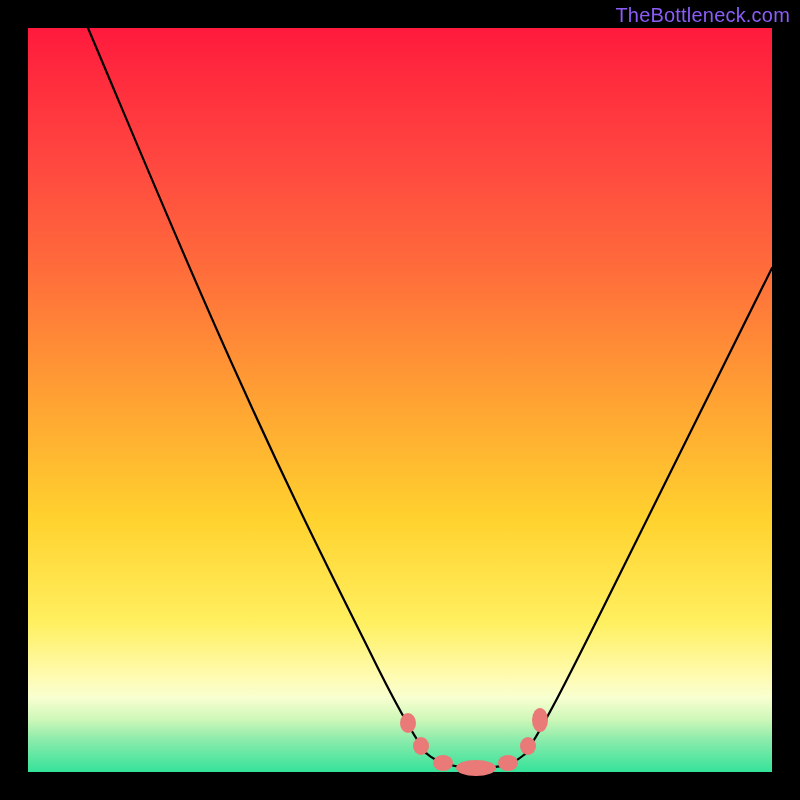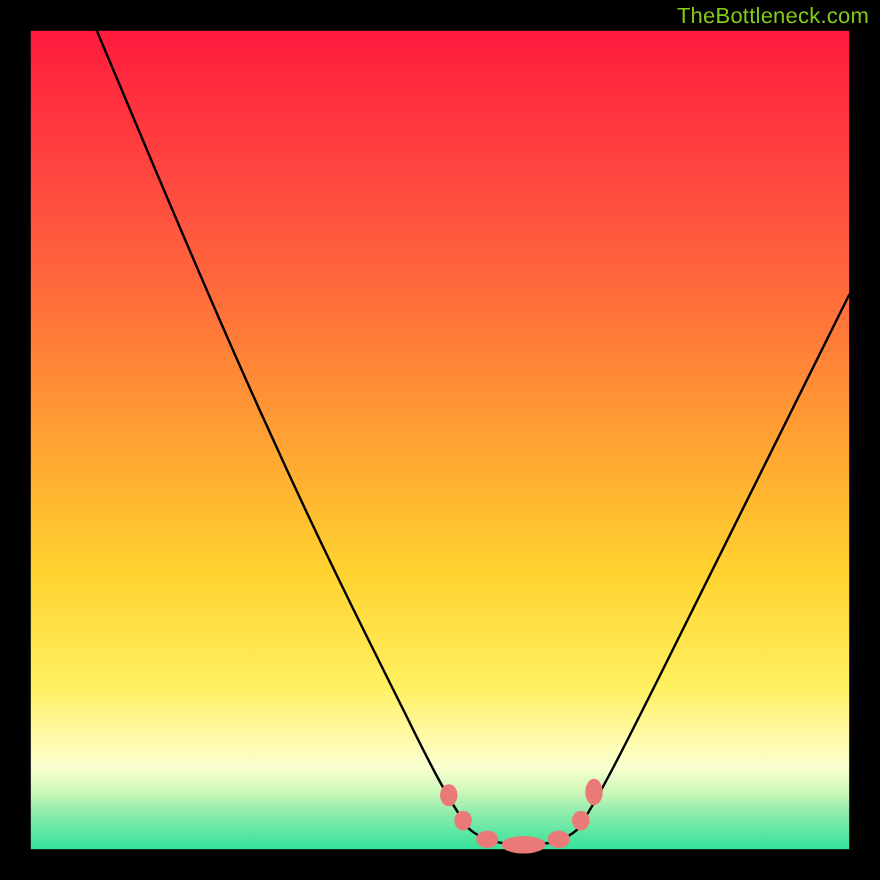--- a/index.html
+++ b/index.html
@@ -39,21 +39,21 @@
       #f8ffd0 90%,
       #cdf7b8 93%,
       #8fecac 95.5%,
       #35e29a 100%
     );
   }
   .watermark {
     position: absolute;
     top: 4px;
     right: 10px;
-    color: #84cc16;
+    color: #8b5cf6;
     font-size: 20px;
     letter-spacing: 0.2px;
     font-weight: 400;
     margin-left: 14px;
   }
   svg.curve {
     position: absolute;
     left: 0;
     top: 0;
     width: 744px;

